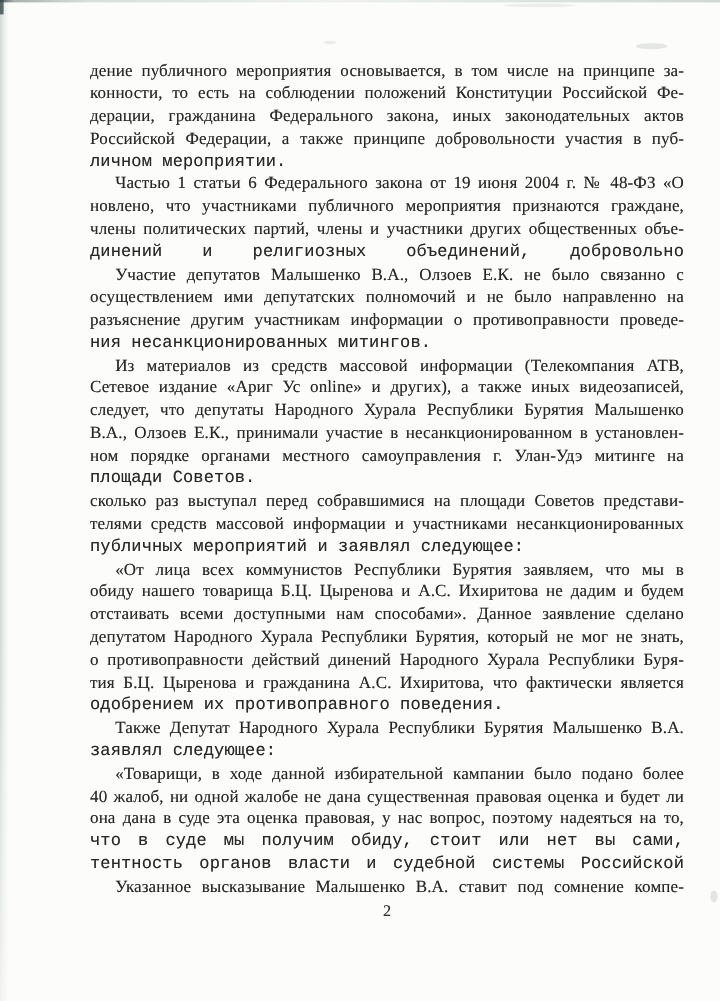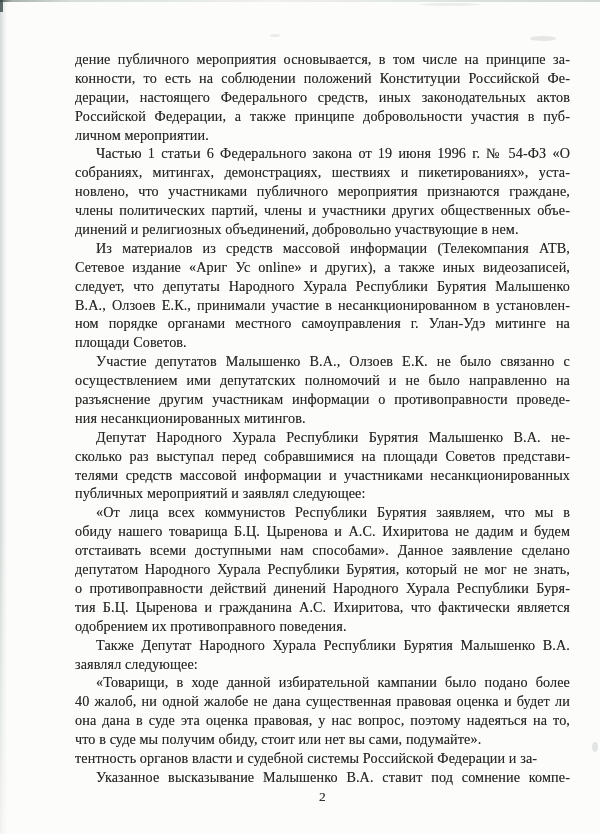--- a/index.html
+++ b/index.html
@@ -65,21 +65,21 @@
     letter-spacing: 0.1px;
     text-shadow: 0 0 0.4px rgba(60,60,60,0.55);
   }
   .paragraph { margin: 0; }
   .line {
     height: 18.9px;
     overflow: hidden;
     text-align: justify;
     text-align-last: justify;
   }
-  .line.last { text-align-last: left; }
+  .line.last { text-align-last: left; font-family: Liberation Mono, monospace; }
   .line.indent { text-indent: 21px; }
   .page-number {
     margin-top: 1px;
     text-align: center;
     font-size: 13.5px;
     color: #333333;
   }
 </style>
 </head>
 <body>
@@ -92,47 +92,45 @@
   <div class="speck s1"></div>
   <div class="speck s2"></div>
   <div class="speck s3"></div>
   <div class="speck s4"></div>
 
   <div class="text-block">
     <div id="paragraphs">
         <div class="paragraph">
           <div class="line">дение публичного мероприятия основывается, в том числе на принципе за-</div>
           <div class="line">конности, то есть  на соблюдении положений Конституции Российской Фе-</div>
-          <div class="line">дерации, настоящего Федерального средств, иных законодательных актов</div>
+          <div class="line">дерации, гражданина Федерального закона, иных законодательных актов</div>
           <div class="line">Российской Федерации, а также принципе добровольности участия в пуб-</div>
           <div class="line last">личном мероприятии.</div>
         </div>
         <div class="paragraph">
-          <div class="line indent">Частью 1 статьи 6 Федерального закона от 19 июня 1996 г. № 54-ФЗ «О</div>
-          <div class="line">собраниях, митингах, демонстрациях, шествиях и пикетированиях», уста-</div>
+          <div class="line indent">Частью 1 статьи 6 Федерального закона от 19 июня 2004 г. № 48-ФЗ «О</div>
           <div class="line">новлено, что участниками публичного мероприятия признаются граждане,</div>
           <div class="line">члены политических партий, члены и участники других общественных объе-</div>
           <div class="line last">динений и религиозных объединений, добровольно участвующие в нем.</div>
+        </div>
+        <div class="paragraph">
+          <div class="line indent">Участие депутатов Малышенко В.А., Олзоев Е.К. не было связанно с</div>
+          <div class="line">осуществлением ими депутатских полномочий и не было направленно на</div>
+          <div class="line">разъяснение другим участникам информации о противоправности проведе-</div>
+          <div class="line last">ния несанкционированных митингов.</div>
         </div>
         <div class="paragraph">
           <div class="line indent">Из материалов из средств массовой информации (Телекомпания АТВ,</div>
           <div class="line">Сетевое издание «Ариг Ус online» и других), а также иных видеозаписей,</div>
           <div class="line">следует, что депутаты Народного Хурала Республики Бурятия Малышенко</div>
           <div class="line">В.А., Олзоев Е.К., принимали участие в несанкционированном в установлен-</div>
           <div class="line">ном порядке органами местного самоуправления г. Улан-Удэ митинге на</div>
           <div class="line last">площади Советов.</div>
         </div>
         <div class="paragraph">
-          <div class="line indent">Участие депутатов Малышенко В.А., Олзоев Е.К. не было связанно с</div>
-          <div class="line">осуществлением ими депутатских полномочий и не было направленно на</div>
-          <div class="line">разъяснение другим участникам информации о противоправности проведе-</div>
-          <div class="line last">ния несанкционированных митингов.</div>
-        </div>
-        <div class="paragraph">
-          <div class="line indent">Депутат Народного Хурала Республики Бурятия Малышенко В.А. не-</div>
           <div class="line">сколько раз выступал перед собравшимися на площади Советов представи-</div>
           <div class="line">телями средств массовой информации и участниками несанкционированных</div>
           <div class="line last">публичных мероприятий и заявлял следующее:</div>
         </div>
         <div class="paragraph">
           <div class="line indent">«От лица всех коммунистов Республики Бурятия заявляем, что мы в</div>
           <div class="line">обиду нашего товарища Б.Ц. Цыренова и А.С. Ихиритова не дадим и будем</div>
           <div class="line">отстаивать всеми доступными нам способами». Данное заявление сделано</div>
           <div class="line">депутатом Народного Хурала Республики Бурятия, который не мог не знать,</div>
           <div class="line">о противоправности действий динений Народного Хурала Республики Буря-</div>

